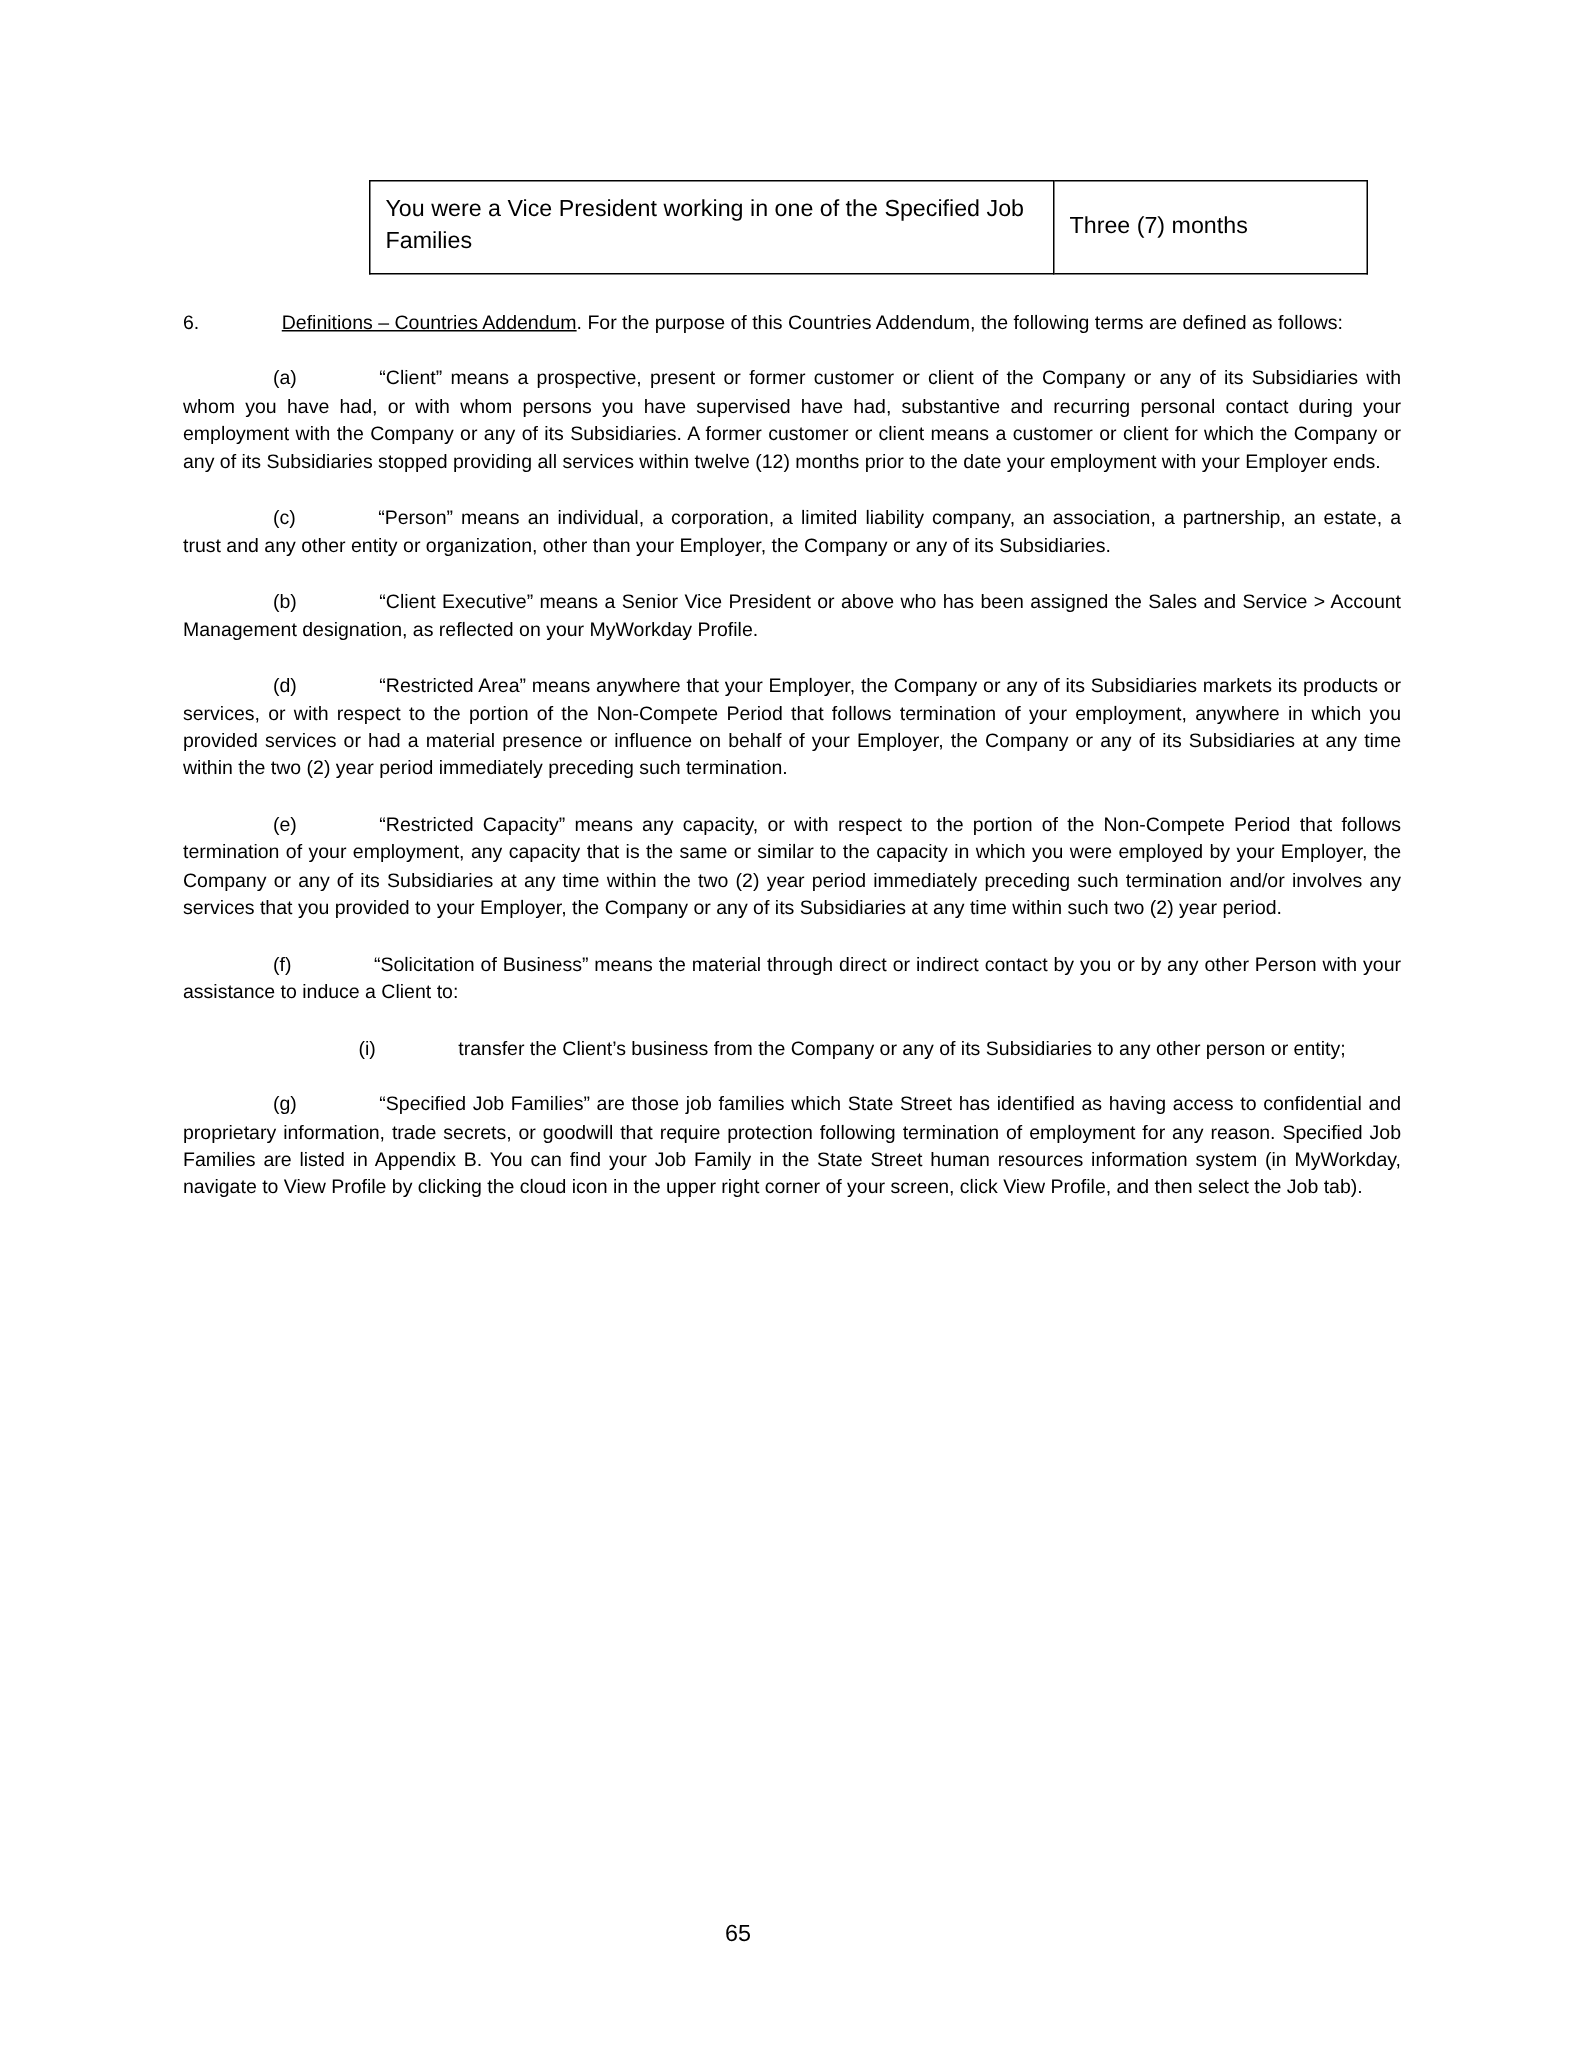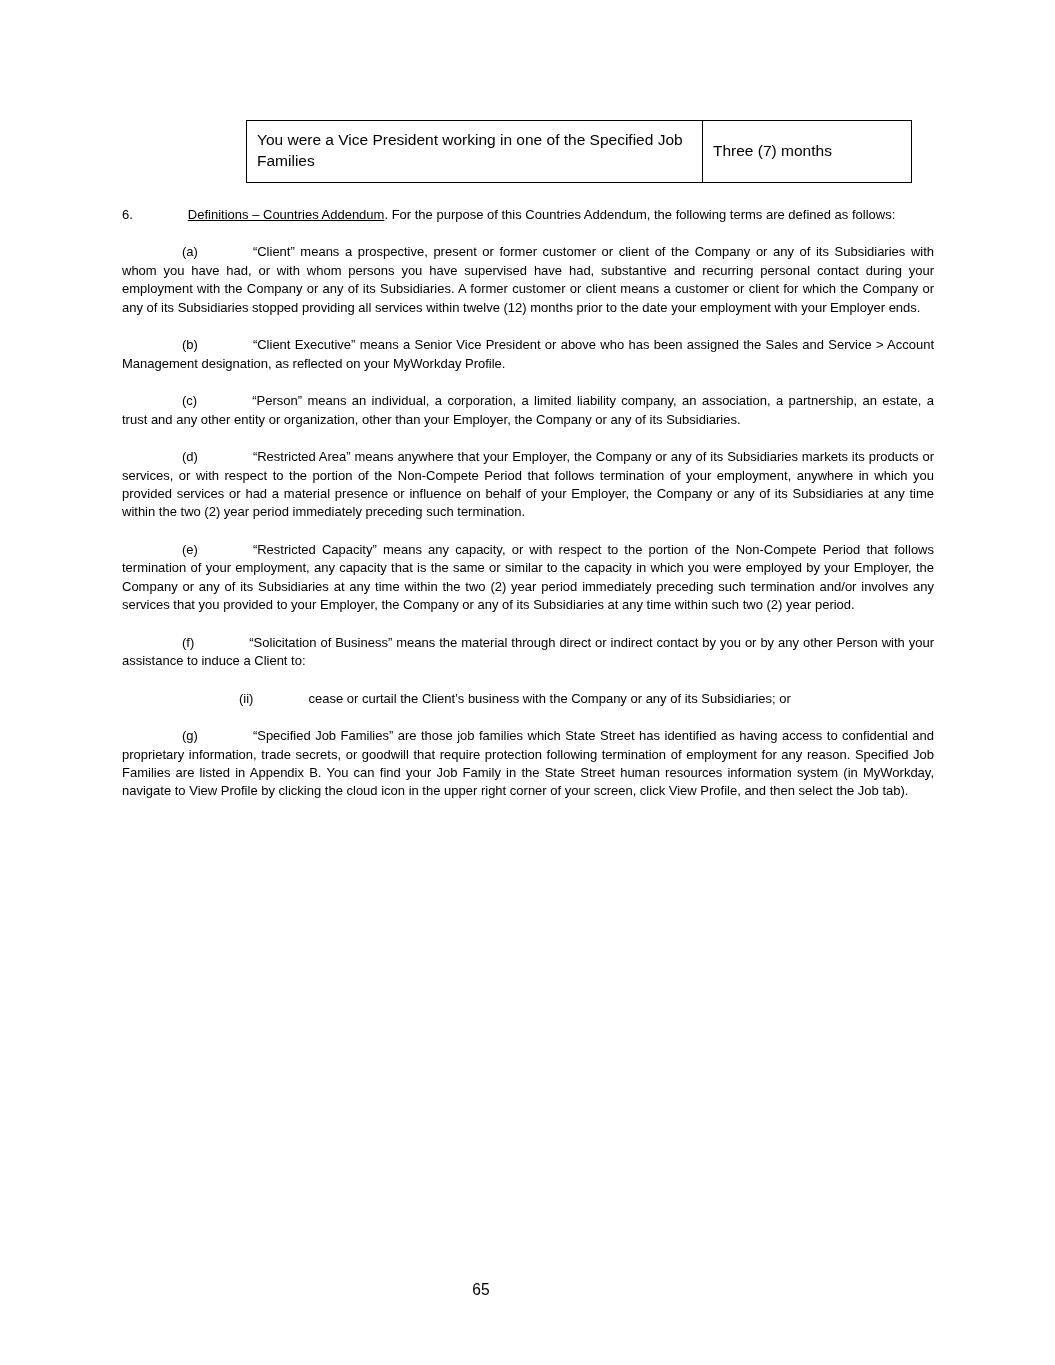--- a/index.html
+++ b/index.html
@@ -63,21 +63,21 @@
   .label-gap { display: inline-block; width: 55px; }
   p.sub {
     margin-left: 60px;
     width: 752px;
   }
   .u { text-decoration: underline; }
 
   
   .page-number {
     position: absolute;
-    left: 5px;
+    left: 16px;
     top: 1281px;
     width: 952px;
     text-align: center;
     font-size: 15.6px;
   }
 </style>
 </head>
 <body>
 
 <div class="page">
@@ -92,32 +92,32 @@
       </tbody>
     </table>
   </div>
 
   <div class="content">
 
     <p><span>6.</span><span class="label-gap"></span><span class="u">Definitions – Countries Addendum</span><span>. For the purpose of this Countries Addendum, the following terms are defined as follows:</span></p>
 
     <p><span class="indent"></span><span>(a)</span><span class="label-gap"></span><span>“Client” means a prospective, present or former customer or client of the Company or any of its Subsidiaries with whom you have had, or with whom persons you have supervised have had, substantive and recurring personal contact during your employment with the Company or any of its Subsidiaries. A former customer or client means a customer or client for which the Company or any of its Subsidiaries stopped providing all services within twelve (12) months prior to the date your employment with your Employer ends.</span></p>
 
+    <p><span class="indent"></span><span>(c)</span><span class="label-gap"></span><span>“Person” means an individual, a corporation, a limited liability company, an association, a partnership, an estate, a trust and any other entity or organization, other than your Employer, the Company or any of its Subsidiaries.</span></p>
+
     <p><span class="indent"></span><span>(b)</span><span class="label-gap"></span><span>“Client Executive” means a Senior Vice President or above who has been assigned the Sales and Service &gt; Account Management designation, as reflected on your MyWorkday Profile.</span></p>
-
-    <p><span class="indent"></span><span>(c)</span><span class="label-gap"></span><span>“Person” means an individual, a corporation, a limited liability company, an association, a partnership, an estate, a trust and any other entity or organization, other than your Employer, the Company or any of its Subsidiaries.</span></p>
 
     <p><span class="indent"></span><span>(d)</span><span class="label-gap"></span><span>“Restricted Area” means anywhere that your Employer, the Company or any of its Subsidiaries markets its products or services, or with respect to the portion of the Non-Compete Period that follows termination of your employment, anywhere in which you provided services or had a material presence or influence on behalf of your Employer, the Company or any of its Subsidiaries at any time within the two (2) year period immediately preceding such termination.</span></p>
 
     <p><span class="indent"></span><span>(e)</span><span class="label-gap"></span><span>“Restricted Capacity” means any capacity, or with respect to the portion of the Non-Compete Period that follows termination of your employment, any capacity that is the same or similar to the capacity in which you were employed by your Employer, the Company or any of its Subsidiaries at any time within the two (2) year period immediately preceding such termination and/or involves any services that you provided to your Employer, the Company or any of its Subsidiaries at any time within such two (2) year period.</span></p>
 
     <p><span class="indent"></span><span>(f)</span><span class="label-gap"></span><span>“Solicitation of Business” means the material through direct or indirect contact by you or by any other Person with your assistance to induce a Client to:</span></p>
 
+    <p class="sub"><span class="indent-sm"></span><span>(i)</span><span class="label-gap"></span><span>transfer the Client’s business from the Company or any of its Subsidiaries to any other person or entity;</span></p>
 
-    <p class="sub"><span class="indent-sm"></span><span>(ii)</span><span class="label-gap"></span><span>cease or curtail the Client’s business with the Company or any of its Subsidiaries; or</span></p>
 
 
     <p><span class="indent"></span><span>(g)</span><span class="label-gap"></span><span>“Specified Job Families” are those job families which State Street has identified as having access to confidential and proprietary information, trade secrets, or goodwill that require protection following termination of employment for any reason. Specified Job Families are listed in Appendix B. You can find your Job Family in the State Street human resources information system (in MyWorkday, navigate to View Profile by clicking the cloud icon in the upper right corner of your screen, click View Profile, and then select the Job tab).</span></p>
 
   </div>
 
   <div class="page-number">65</div>
 
 </div>
 

